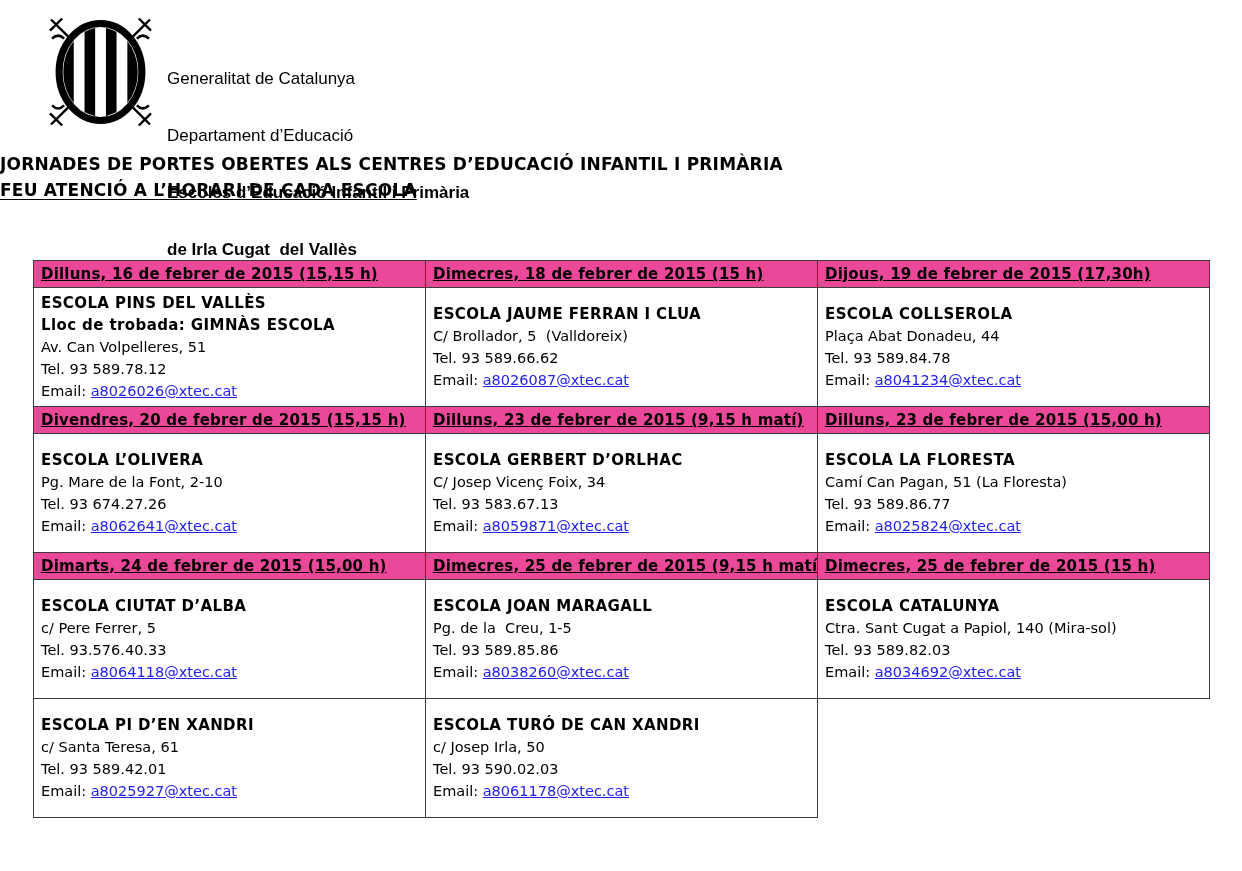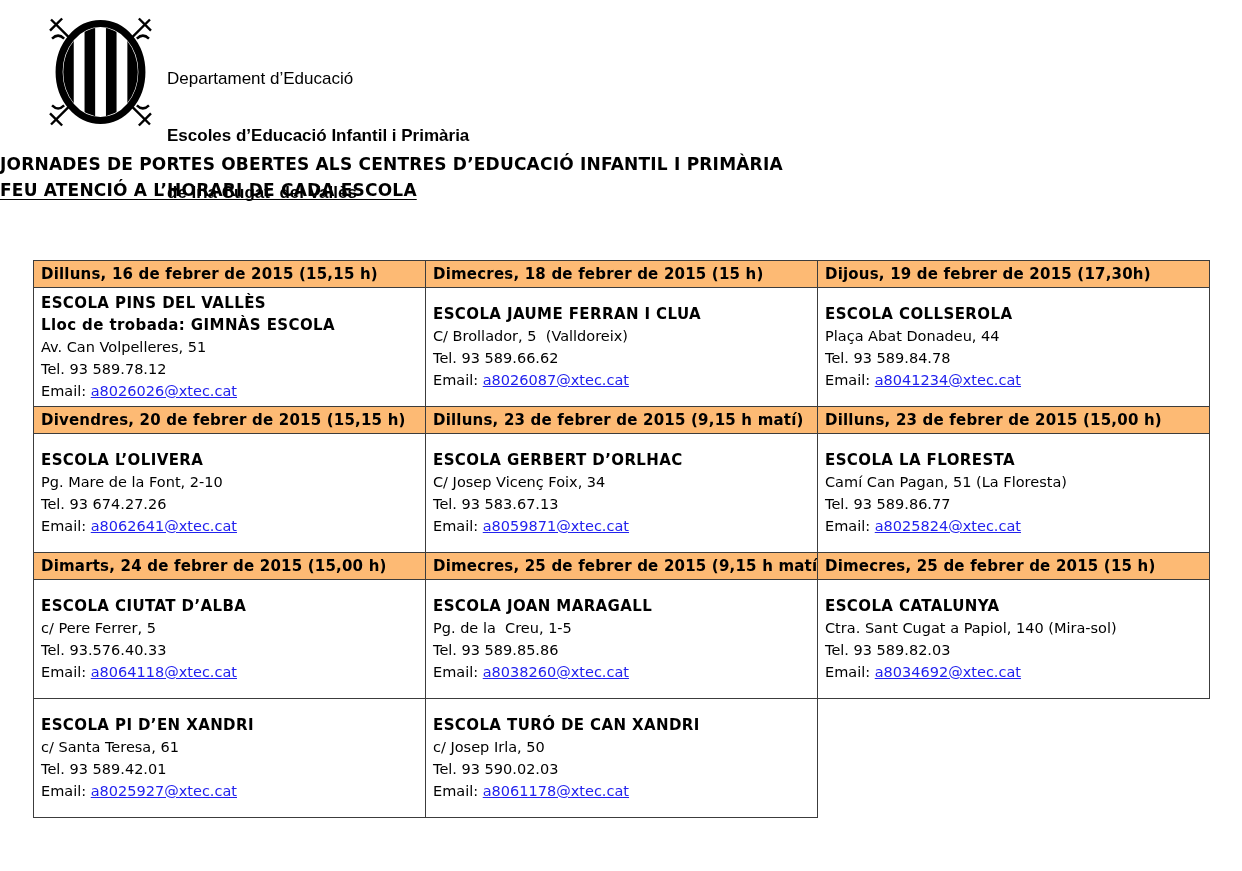--- a/index.html
+++ b/index.html
@@ -24,23 +24,23 @@
     line-height:26px; letter-spacing:0.2px;
   }
   .doc-title .u { text-decoration:underline; text-underline-offset:3px; }
 
   
   table.sched {
     position:absolute; left:33px; top:260px; width:1177px;
     border-collapse:collapse; table-layout:fixed;
   }
   td.h {
-    border:1px solid #3c3c3c; background:#fdba74;
+    border:1px solid #3c3c3c; background:#ec4899;
     font-weight:bold; font-size:15px; height:24px;
-    padding:1px 7px; letter-spacing:0.2px; white-space:nowrap; overflow:hidden;
+    padding:1px 7px; letter-spacing:0.2px; white-space:nowrap; overflow:hidden;text-decoration:underline;
   }
   td.b {
     border:1px solid #3c3c3c; background:#fff;
     height:112px; padding:3px 7px; vertical-align:middle; font-size:14.5px;
   }
   td.ghost { border:none; background:transparent; }
   .school  { font-weight:bold; font-size:15px; letter-spacing:0.4px; line-height:22px; white-space:pre-wrap; }
   .line    { line-height:22px; white-space:pre-wrap; }
   a.email  { color:#2222ee; text-decoration:underline; cursor:pointer; }
 </style>
@@ -63,20 +63,21 @@
     </clipPath>
   <g clip-path="url(#ovalclip)">
     <rect x="15" y="5" width="10.5" height="100" fill="#000"></rect>
     <rect x="36.2" y="5" width="10.5" height="100" fill="#000"></rect>
     <rect x="57.4" y="5" width="10.5" height="100" fill="#000"></rect>
     <rect x="78.6" y="5" width="10.5" height="100" fill="#000"></rect>
   </g>
 </svg>
 
 <div class="org">
+  <div>Generalitat de Catalunya</div>
   <div>Departament d’Educació</div>
   <div class="bold">Escoles d’Educació Infantil i Primària</div>
   <div class="bold">de Irla Cugat  del Vallès</div>
 </div>
 
 <div class="doc-title">
   <div>JORNADES DE PORTES OBERTES ALS CENTRES D’EDUCACIÓ INFANTIL I PRIMÀRIA</div>
   <div class="u">FEU ATENCIÓ A L’HORARI DE CADA ESCOLA</div>
 </div>
 

